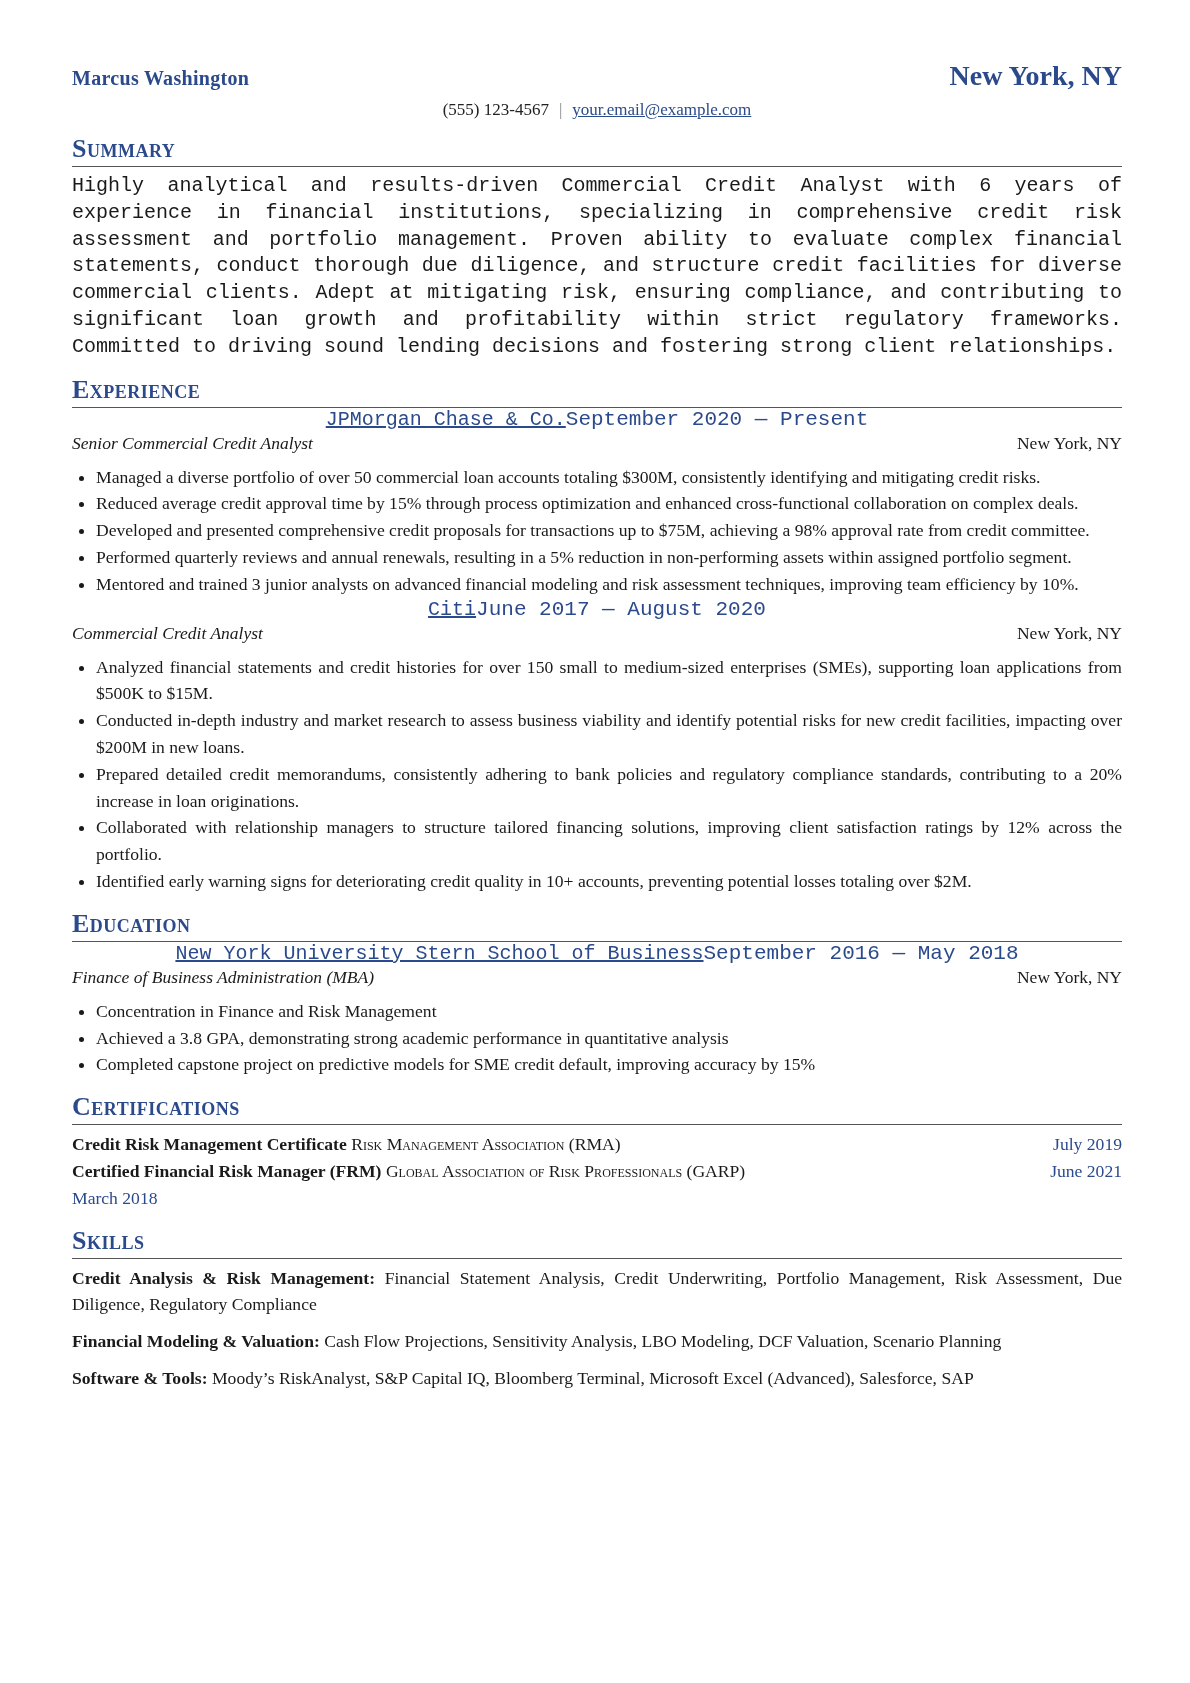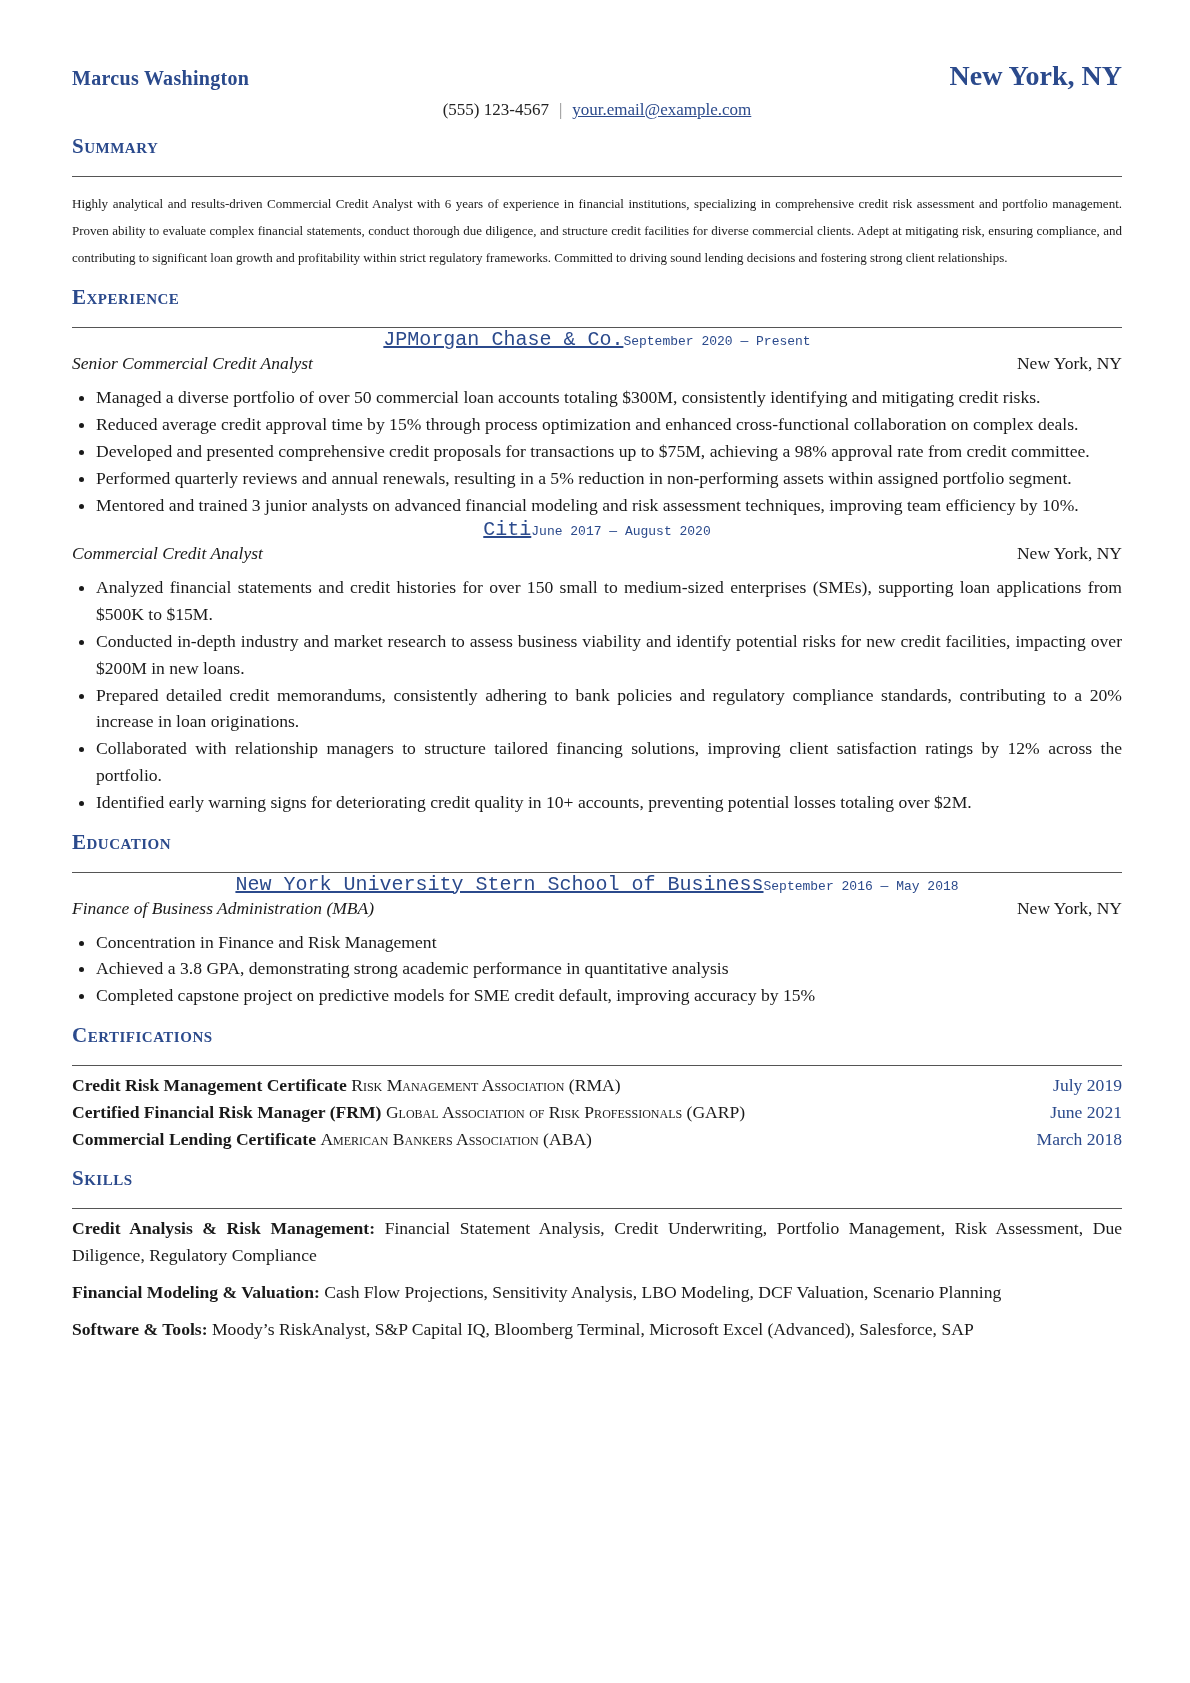--- a/index.html
+++ b/index.html
@@ -4,25 +4,25 @@
 <style>
   html, body { margin: 0; padding: 0; background: #ffffff; }
   body { width: 1190px; height: 1683px; position: relative; font-family: "DejaVu Serif", "Liberation Serif", serif; color: #1a1a1a; }
   .page { position: absolute; left: 72px; top: 60px; width: 1050px; }
   .header-row { display: flex; justify-content: space-between; align-items: baseline; }
   .name { font-size: 20px; font-weight: bold; color: #2b4a8c; font-family: "Liberation Serif", serif; letter-spacing: 0.3px; }
   .location-top { font-size: 28px; font-weight: bold; color: #2b4a8c; font-family: "Liberation Serif", serif; }
   .contact { margin-top: 8px; font-size: 17px; font-family: "Liberation Serif", serif; color: #222; text-align: center; }
   .contact .sep { color: #888; margin: 0 10px; }
   .contact a { color: #2b4a8c; text-decoration: underline; }
-  .section-title { font-family: "Liberation Serif", serif; font-weight: bold; color: #2b4a8c; font-size: 21px; font-variant: small-caps; letter-spacing: 0.5px; margin-top: 14px; padding-bottom: 17px; border-bottom: 1.5px solid #555; }
-  .para { font-family: Liberation Serif, serif; font-size: 13px; line-height: 26.8px; text-align: justify; margin-top: 14px; }
+  .section-title { font-family: "Liberation Serif", serif; font-weight: bold; color: #2b4a8c; font-size: 26px; font-variant: small-caps; letter-spacing: 0.5px; margin-top: 14px; padding-bottom: 2px; border-bottom: 1.5px solid #555; }
+  .para { font-family: Liberation Mono, monospace; font-size: 20px; line-height: 26.8px; text-align: justify; margin-top: 6px; }
   .entry-head { display: flex; justify-content: center; align-items: baseline; font-family: Liberation Mono, monospace; }
   .org { font-size: 20px; color: #2b4a8c; text-decoration: underline; }
-  .dates { font-size: 13px; color: #2b4a8c; }
+  .dates { font-size: 21px; color: #2b4a8c; }
   .entry-sub { display: flex; justify-content: space-between; font-family: "Liberation Serif", serif; font-size: 17.5px; margin-top: 2px; }
   .role { font-style: italic; }
   ul.bullets { margin: 10px 0 0 0; padding-left: 24px; font-family: "Liberation Serif", serif; font-size: 17.6px; line-height: 26.8px; }
   ul.bullets li { text-align: justify; }
   .cert-row { display: flex; justify-content: space-between; font-family: "Liberation Serif", serif; font-size: 17.6px; line-height: 26.8px; }
   .cert-name { font-weight: bold; }
   .cert-org { font-variant: small-caps; }
   .cert-date { color: #2b4a8c; }
   .skill { font-family: "Liberation Serif", serif; font-size: 17.6px; line-height: 26.8px; text-align: justify; margin-top: 6px; }
   .skill + .skill { margin-top: 10px; }
@@ -102,21 +102,20 @@
   <div style="margin-top:6px">
     <div class="cert-row">
       <span><span class="cert-name">Credit Risk Management Certificate</span> <span class="cert-org">Risk Management Association (RMA)</span></span>
       <span class="cert-date">July 2019</span>
     </div>
     <div class="cert-row">
       <span><span class="cert-name">Certified Financial Risk Manager (FRM)</span> <span class="cert-org">Global Association of Risk Professionals (GARP)</span></span>
       <span class="cert-date">June 2021</span>
     </div>
     <div class="cert-row">
-      <span><span class="cert-name">Commercial Lending Certificate</span> <span class="cert-org">American Bankers Association (ABA)</span></span>
       <span class="cert-date">March 2018</span>
     </div>
   </div>
 
   <div class="section-title">Skills</div>
   <div class="skill">
     <span class="skill-cat">Credit Analysis &amp; Risk Management:</span> <span>Financial Statement Analysis, Credit Underwriting, Portfolio Management, Risk Assessment, Due Diligence, Regulatory Compliance</span>
   </div>
   <div class="skill">
     <span class="skill-cat">Financial Modeling &amp; Valuation:</span> <span>Cash Flow Projections, Sensitivity Analysis, LBO Modeling, DCF Valuation, Scenario Planning</span>

